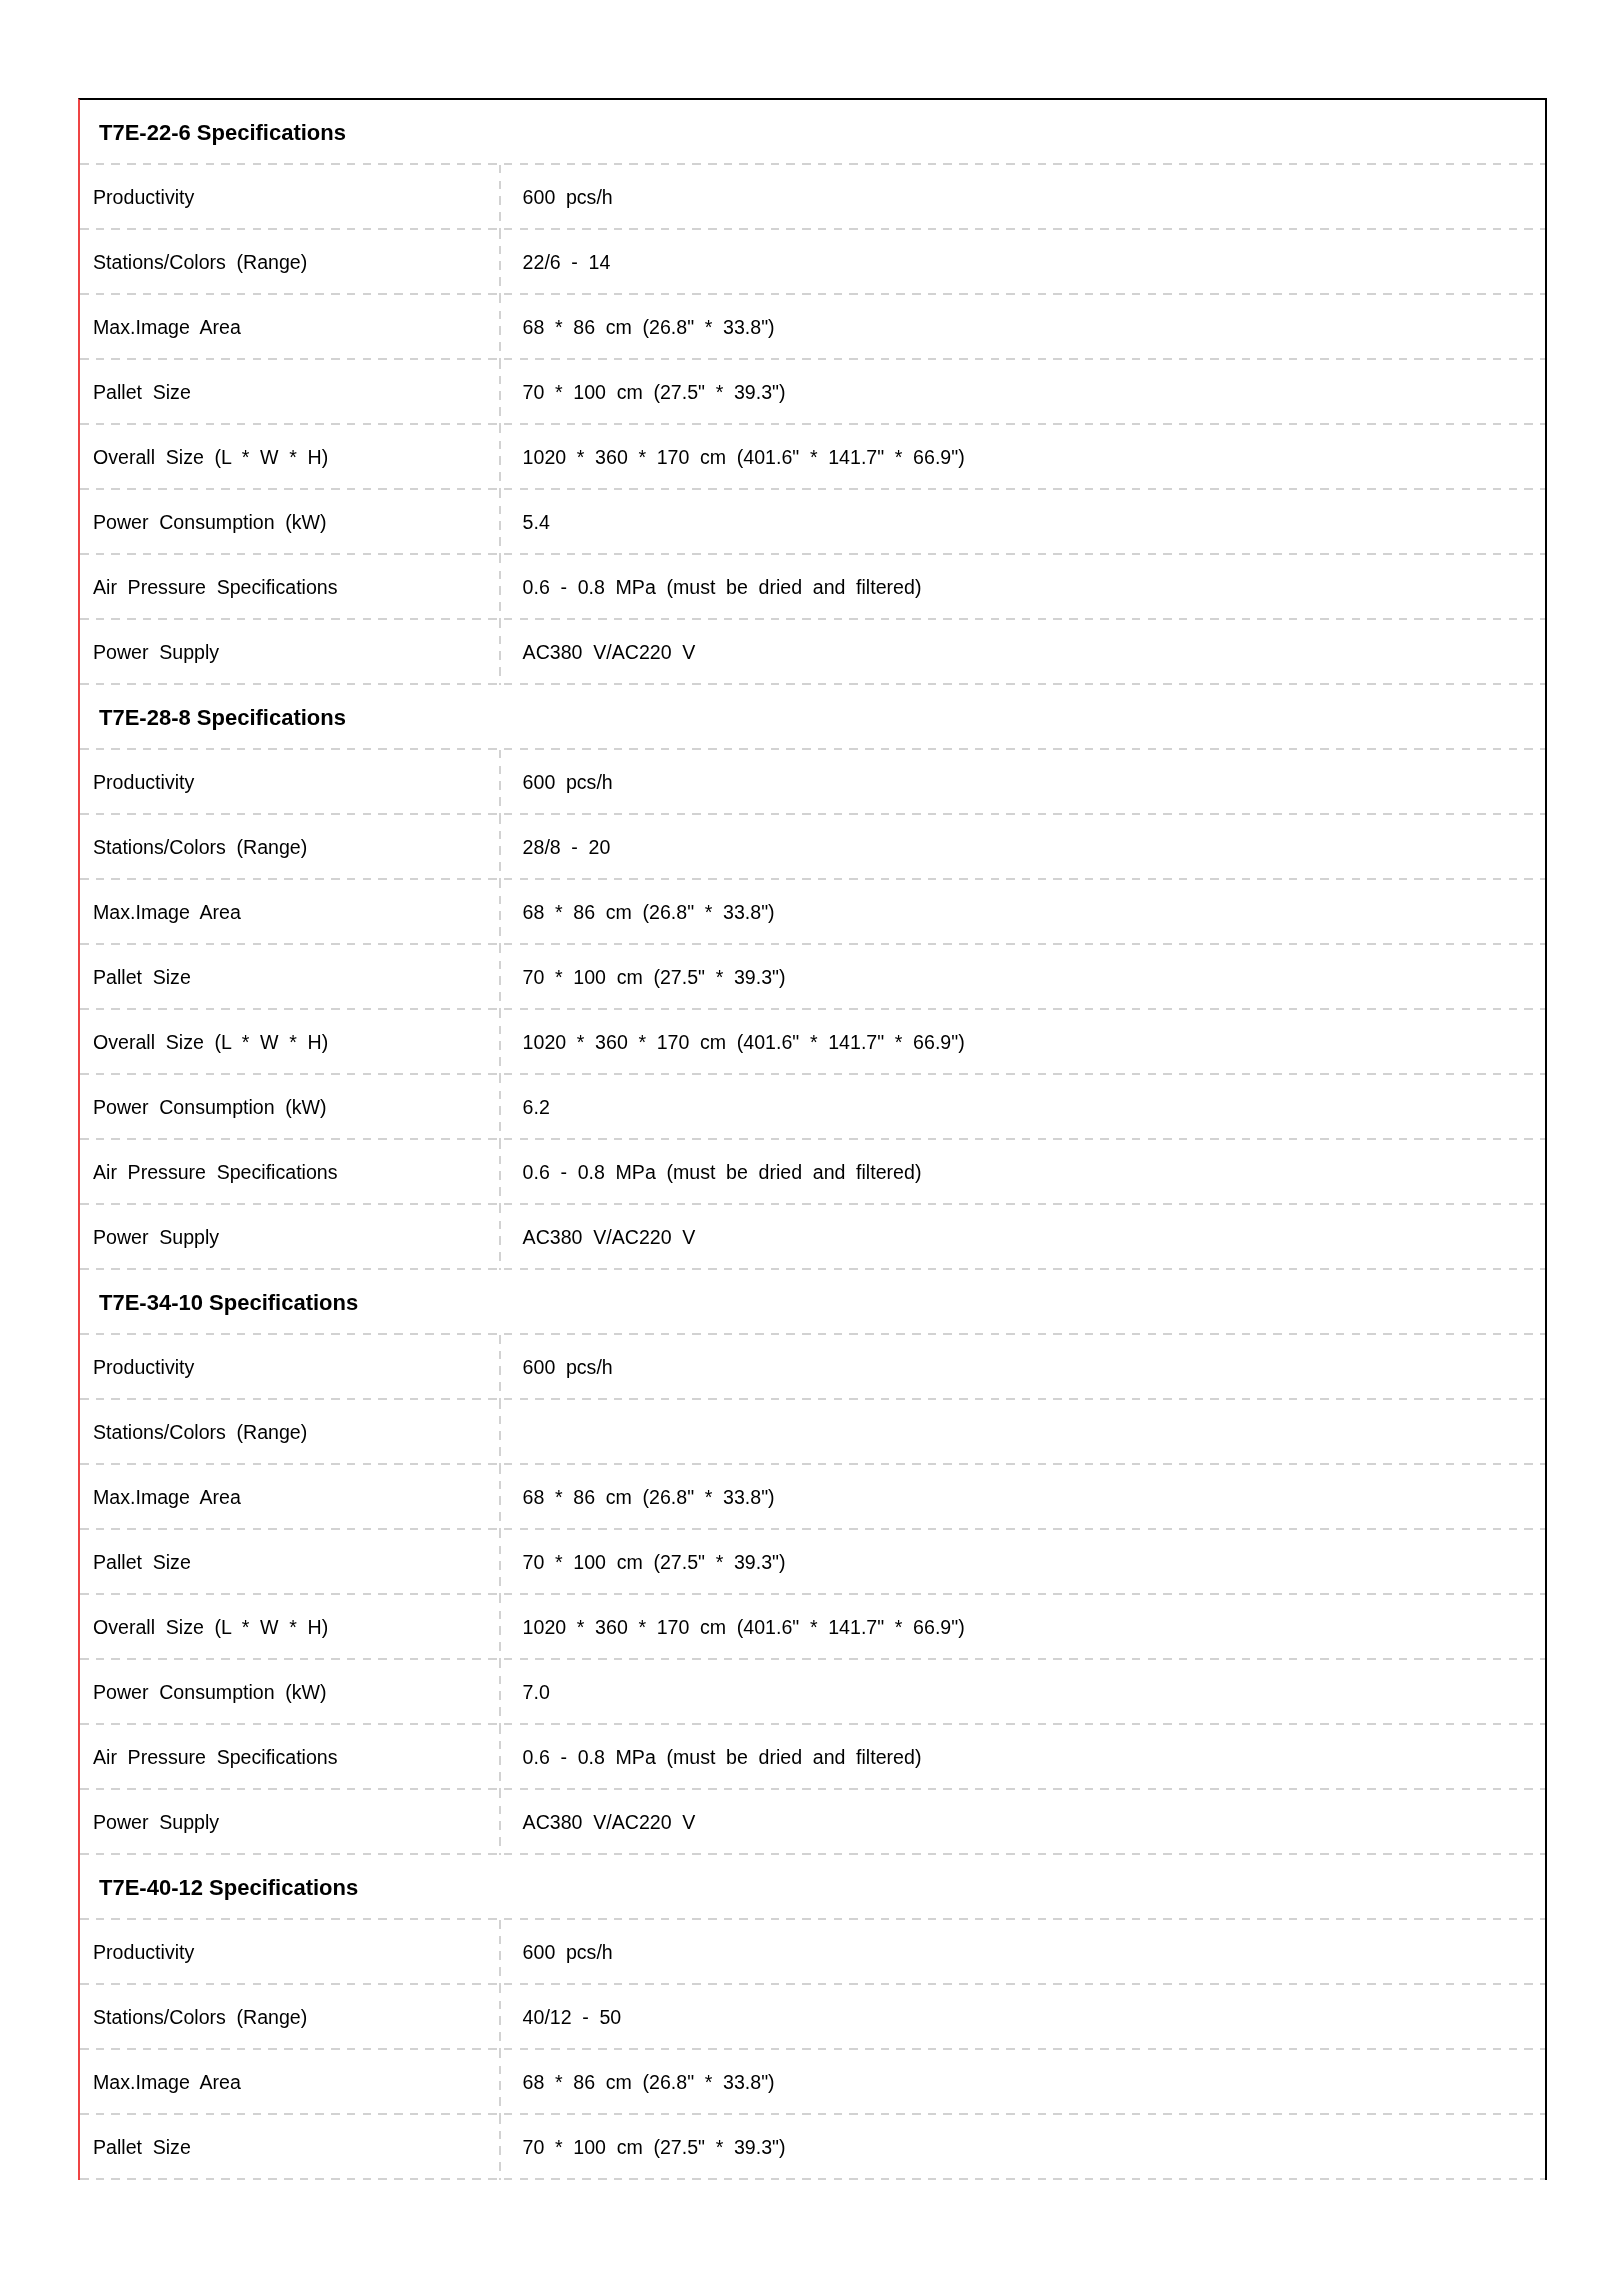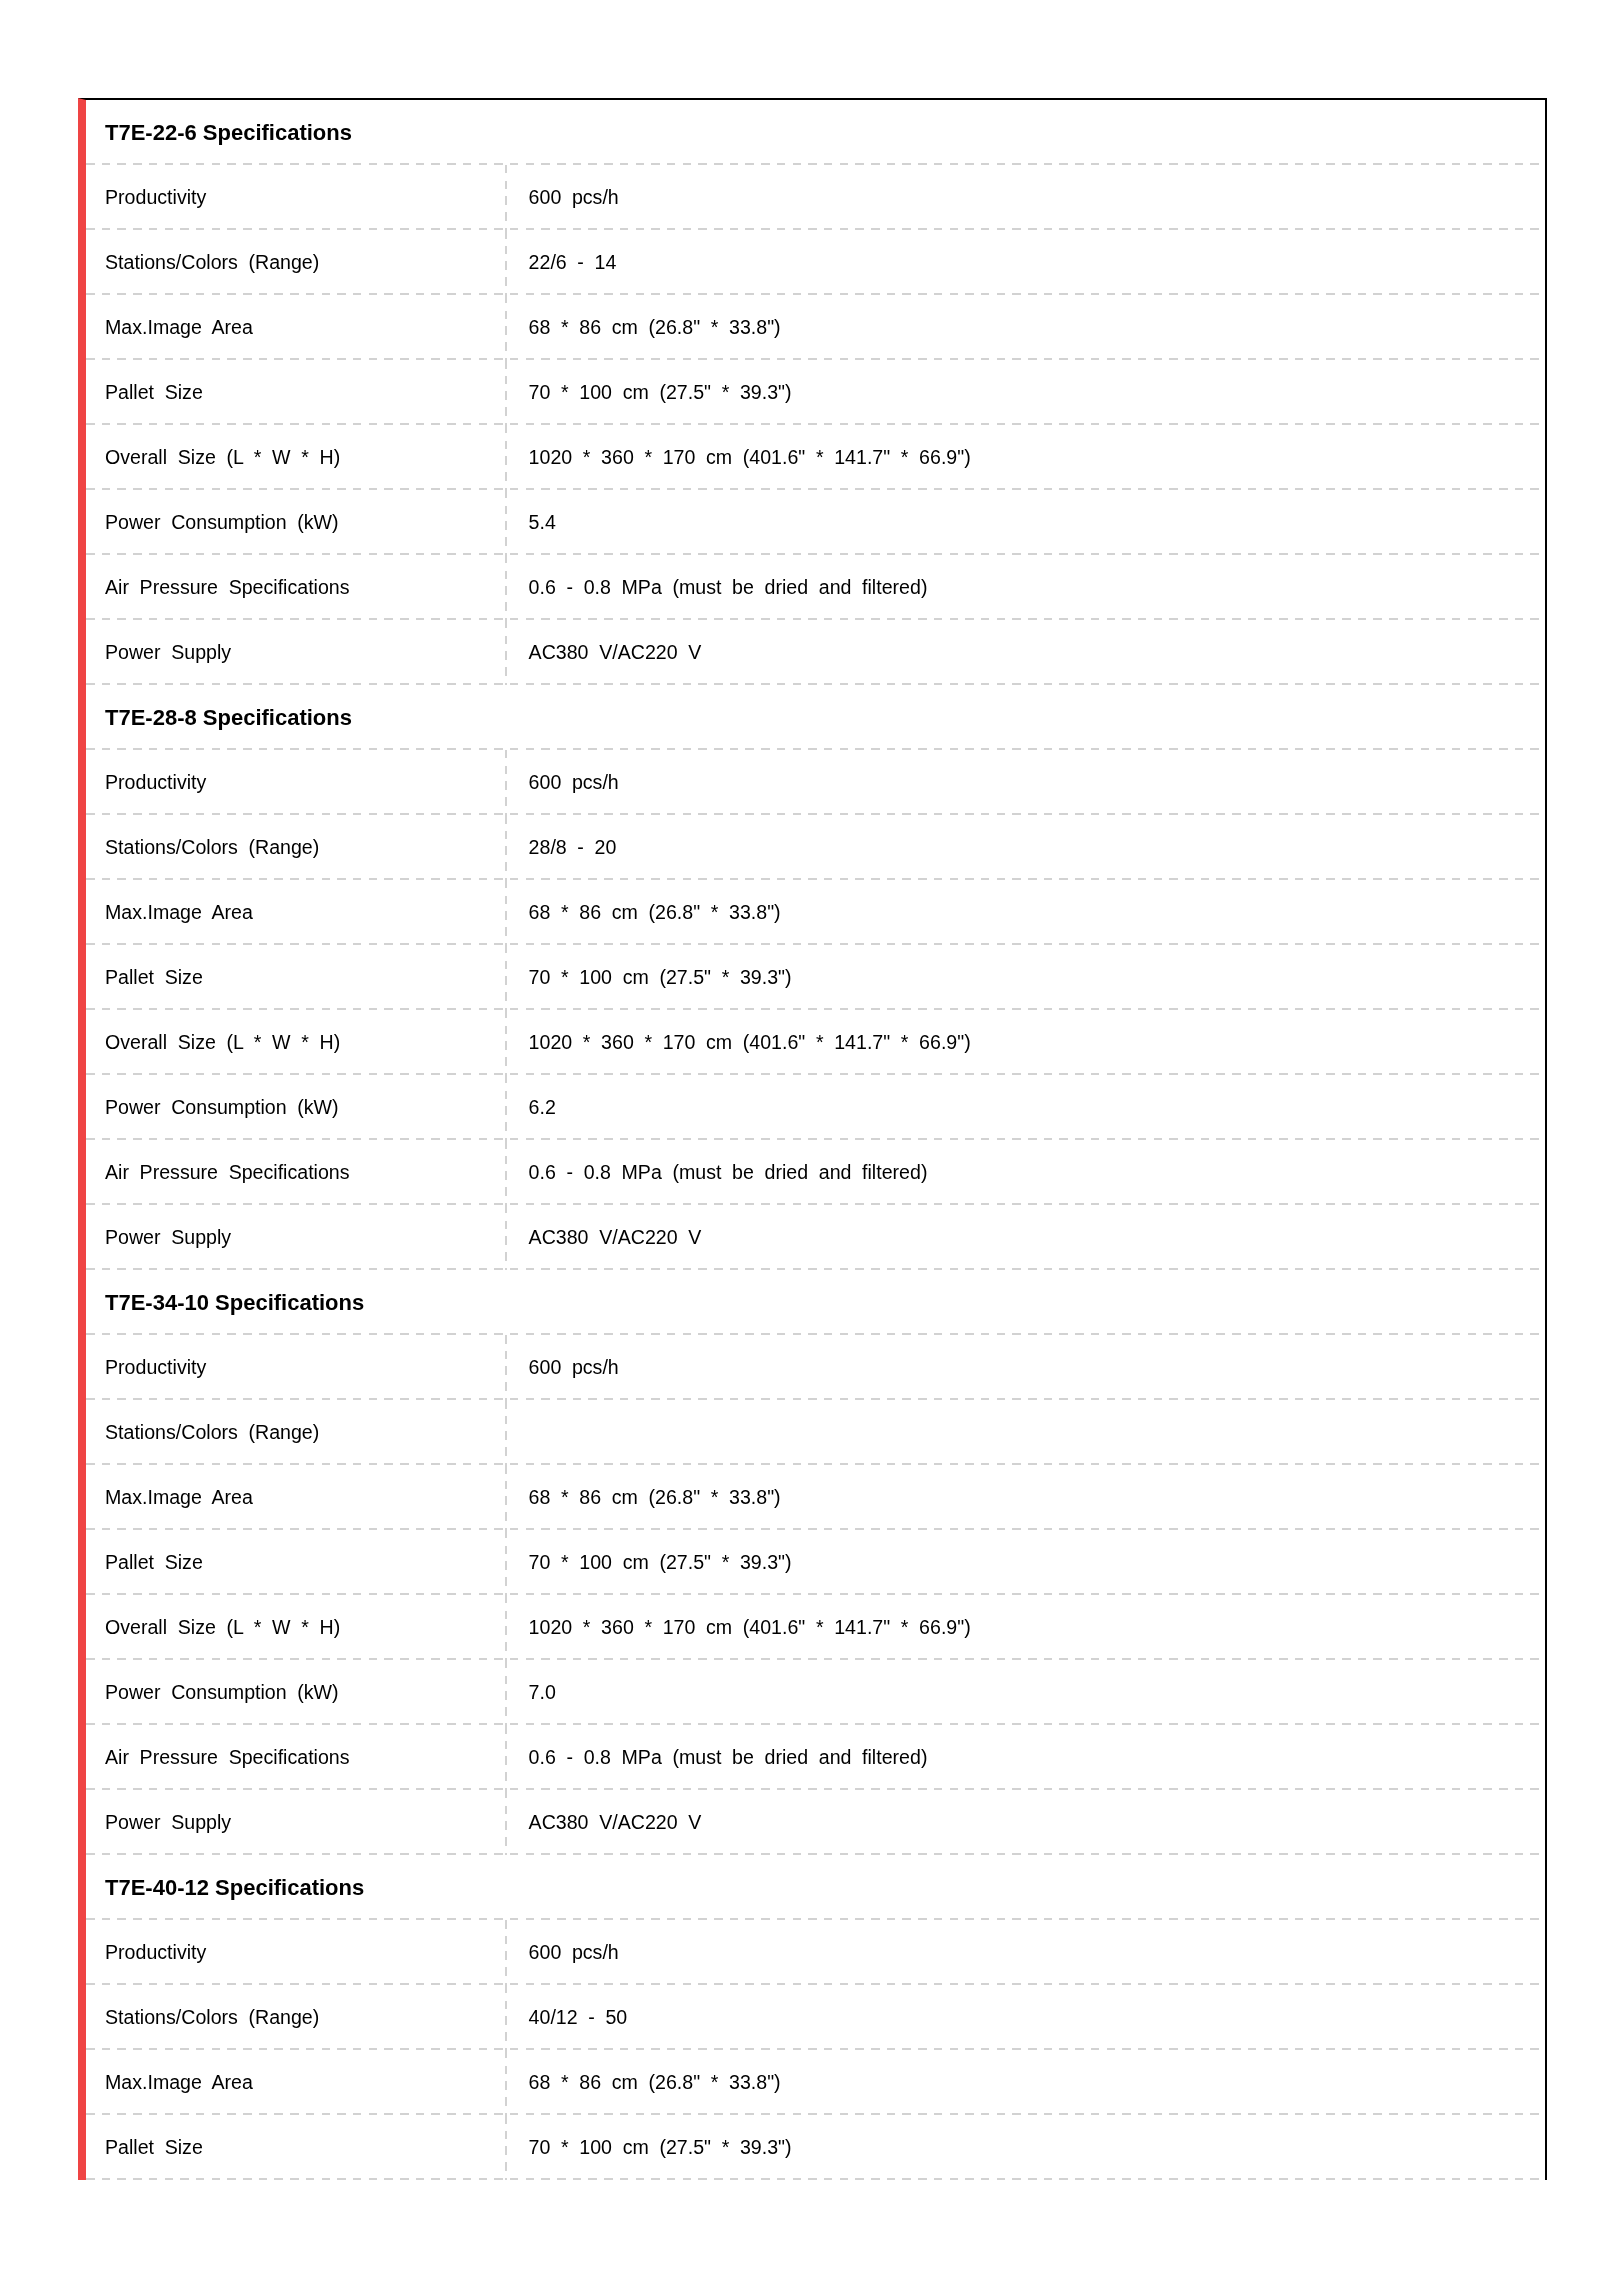--- a/index.html
+++ b/index.html
@@ -18,21 +18,21 @@
     height: 2295px;
     background: #ffffff;
   }
   .spec-table {
     position: absolute;
     left: 78px;
     top: 98px;
     width: 1469px;
     box-sizing: border-box;
     border-top: 2px solid #000000;
-    border-left: 8px solid #ef4444;
+    border-left: 2px solid #ef4444;
     border-right: 2px solid #000000;
     background: #ffffff;
   }
   .tr {
     position: relative;
     height: 65px;
     display: flex;
     align-items: center;
     box-sizing: border-box;
   }
@@ -67,21 +67,21 @@
   }
   .td {
     font-size: 19.6px;
     word-spacing: 5.2px;
     white-space: nowrap;
     box-sizing: border-box;
   }
   .td.label {
     width: 421px;
     flex: 0 0 421px;
-    padding-left: 19px;
+    padding-left: 13px;
   }
   .td.value {
     flex: 1 1 auto;
     padding-left: 21.6px;
   }
 </style>
 </head>
 <body>
 
 <div class="page">

